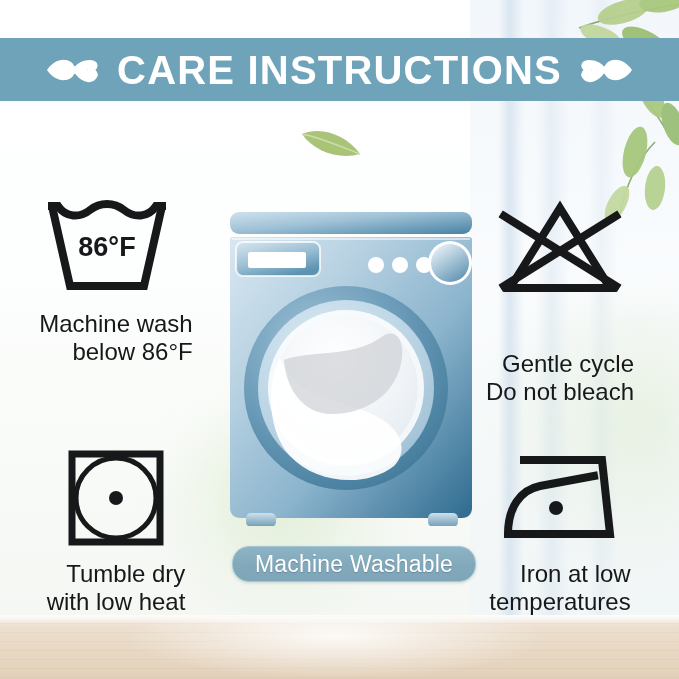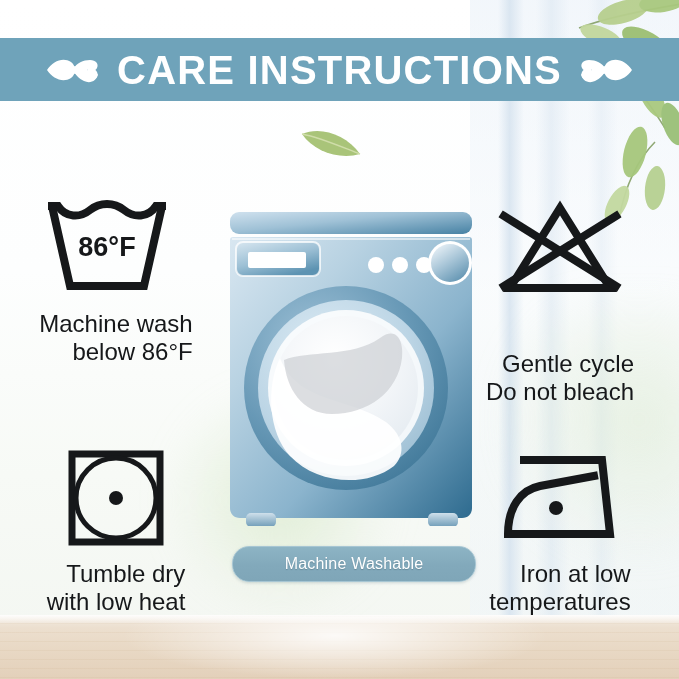--- a/index.html
+++ b/index.html
@@ -183,21 +183,21 @@
     background: linear-gradient(180deg, #8db4c4 0%, #82a9bb 55%, #7fa6b8 100%);
     border: 1px solid #a7c6d3;
     box-shadow: 0 1px 3px rgba(80,110,125,0.25);
     display: flex;
     align-items: center;
     justify-content: center;
     z-index: 6;
   }
   .badge-label {
     color: #ffffff;
-    font-size: 16px;
+    font-size: 23px;
     letter-spacing: .2px;
     text-shadow: 0 1px 1px rgba(70,100,115,0.45);
     white-space: nowrap;
   }
 </style>
 </head>
 <body>
 
 <div class="stage">
 

